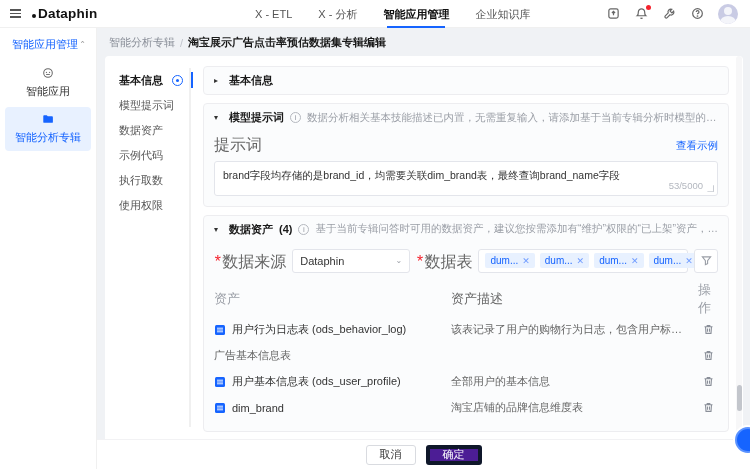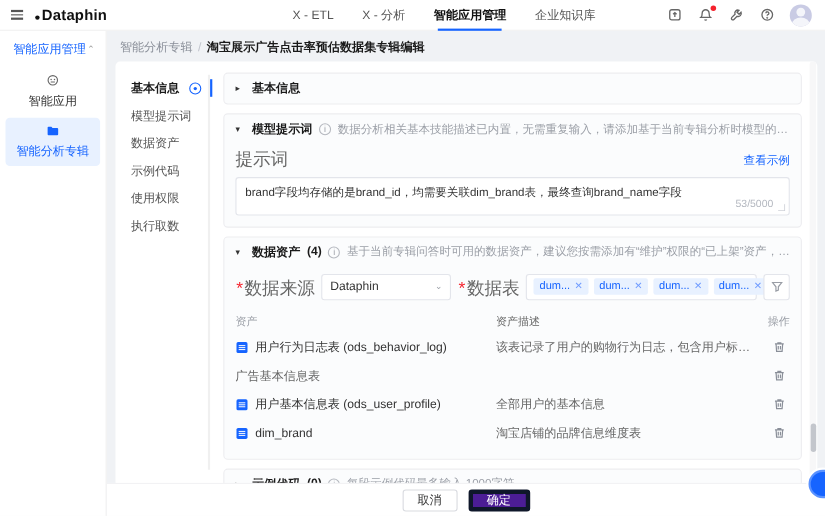--- a/index.html
+++ b/index.html
@@ -5,21 +5,21 @@
   * { margin:0; padding:0; box-sizing:border-box; }
   html,body { width:750px; height:469px; overflow:hidden; }
   body { font-family:"Liberation Sans","DejaVu Sans",sans-serif; font-size:11px; color:#333; background:#f0f2f5; position:relative; }
 
   
   .topbar { position:absolute; top:0; left:0; right:0; height:28px; background:#fff; border-bottom:1px solid #f0f0f0; display:flex; align-items:center; z-index:30; }
   .hamburger { width:30px; display:flex; flex-direction:column; gap:2px; align-items:center; cursor:pointer; }
   .hamburger i { display:block; width:11px; height:1.5px; background:#555; }
   .logo { font-weight:bold; font-size:13.5px; color:#111; letter-spacing:.2px; margin-left:2px; display:flex; align-items:center; }
   .logo .logo-dot { width:4px; height:4px; background:#111; border-radius:50%; margin-right:2px; margin-top:5px; }
-  .topnav { position:absolute; left:266px; top:0; height:28px; display:flex; align-items:center; gap:26px; }
+  .topnav { position:absolute; left:255px; top:0; height:28px; display:flex; align-items:center; gap:26px; }
   .topnav .nav-item { color:#555; cursor:pointer; height:28px; line-height:28px; position:relative; white-space:nowrap; }
   .topnav .nav-item.active { color:#111; font-weight:bold; }
   .topnav .nav-item.active::after { content:""; position:absolute; left:4px; right:4px; bottom:0; height:2px; background:#1664ff; }
   .top-right { margin-left:auto; display:flex; align-items:center; gap:13px; padding-right:12px; }
   .tr-icon { width:15px; height:15px; color:#666; position:relative; display:flex; align-items:center; justify-content:center; cursor:pointer; }
   .tr-icon svg { width:13px; height:13px; stroke:#666; fill:none; stroke-width:1.3; }
   .badge-dot { position:absolute; top:-1px; right:-2px; width:5px; height:5px; background:#f5222d; border-radius:50%; }
   .avatar { width:20px; height:20px; border-radius:50%; background:#c9cbe4; position:relative; overflow:hidden; cursor:pointer; }
   .avatar::before { content:""; position:absolute; top:3px; left:6px; width:8px; height:8px; border-radius:50%; background:#f4f5fa; }
   .avatar::after { content:""; position:absolute; top:12px; left:2px; width:16px; height:12px; border-radius:50%; background:#f4f5fa; }
@@ -77,21 +77,21 @@
   .chev { color:#9a9ea6; font-size:8px; }
   .multiselect { flex:1; min-width:0; background:#fff; border:1px solid #e3e5eb; border-radius:3px; height:24px; display:flex; align-items:center; padding:0 6px; gap:5px; cursor:pointer; }
   .tag { background:#e8f1ff; color:#1664ff; border-radius:2px; font-size:10px; padding:2px 5px; display:flex; align-items:center; gap:4px; white-space:nowrap; }
   .tag .tag-x { color:#6f9bff; cursor:pointer; font-size:9px; font-style:normal; }
   .ms-chev { margin-left:auto; }
   .filter-btn { width:24px; height:24px; border:1px solid #e3e5eb; border-radius:3px; background:#fff; display:flex; align-items:center; justify-content:center; cursor:pointer; flex:none; }
   .filter-btn svg { width:11px; height:11px; stroke:#9a9ea6; fill:none; stroke-width:1.2; }
 
   .asset-table { width:100%; }
   .at-row { display:flex; align-items:center; min-height:26px; }
-  .at-row.head { color:#9a9ea6; font-size:10px; min-height:22px; }
+  .at-row.head { color:#9a9ea6; font-size:13px; min-height:22px; }
   .col-name { width:47%; flex:none; display:flex; align-items:center; gap:6px; white-space:nowrap; overflow:hidden; }
   .col-desc { flex:1; min-width:0; color:#666; white-space:nowrap; overflow:hidden; text-overflow:ellipsis; padding-right:10px; }
   .col-act { width:20px; flex:none; display:flex; justify-content:center; }
   .tbl-ic { width:12px; height:12px; flex:none; }
   .trash { width:13px; height:13px; cursor:pointer; }
   .trash svg { width:13px; height:13px; stroke:#8a8f99; fill:none; stroke-width:1.1; }
 
   
   .vscroll { position:absolute; top:0; bottom:0; right:1px; width:6px; background:#f7f7f8; border-radius:3px; }
   .vthumb { position:absolute; right:0.5px; width:5px; height:26px; top:86%; background:#c3c6cc; border-radius:3px; }
@@ -194,24 +194,24 @@
       <div class="anchor-item">
           <span>模型提示词</span>
         </div>
       <div class="anchor-item">
           <span>数据资产</span>
         </div>
       <div class="anchor-item">
           <span>示例代码</span>
         </div>
       <div class="anchor-item">
+          <span>执行取数</span>
+        </div>
+      <div class="anchor-item">
           <span>使用权限</span>
-        </div>
-      <div class="anchor-item">
-          <span>执行取数</span>
         </div>
     </div>
 
     <div class="content">
 
       <div class="section">
         <div class="sec-head">
           <span class="sec-caret">▸</span>
           <span class="sec-title">基本信息</span>
         </div>

